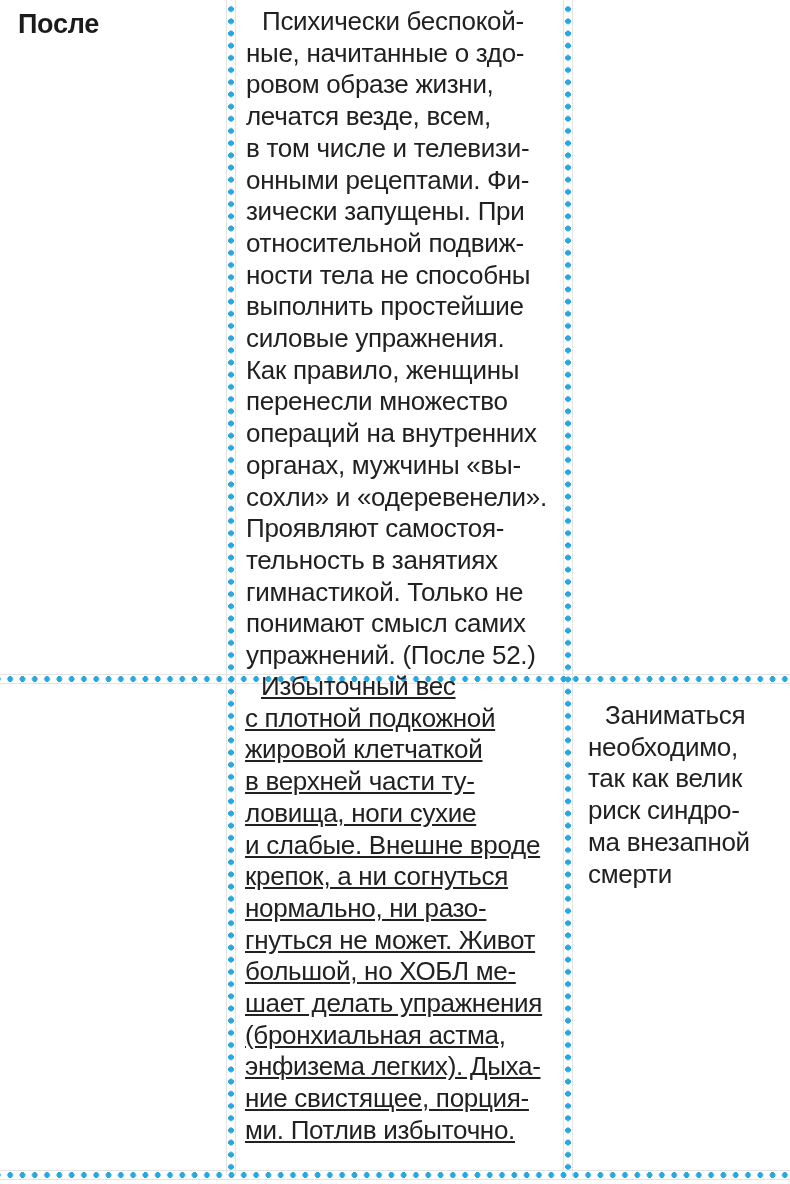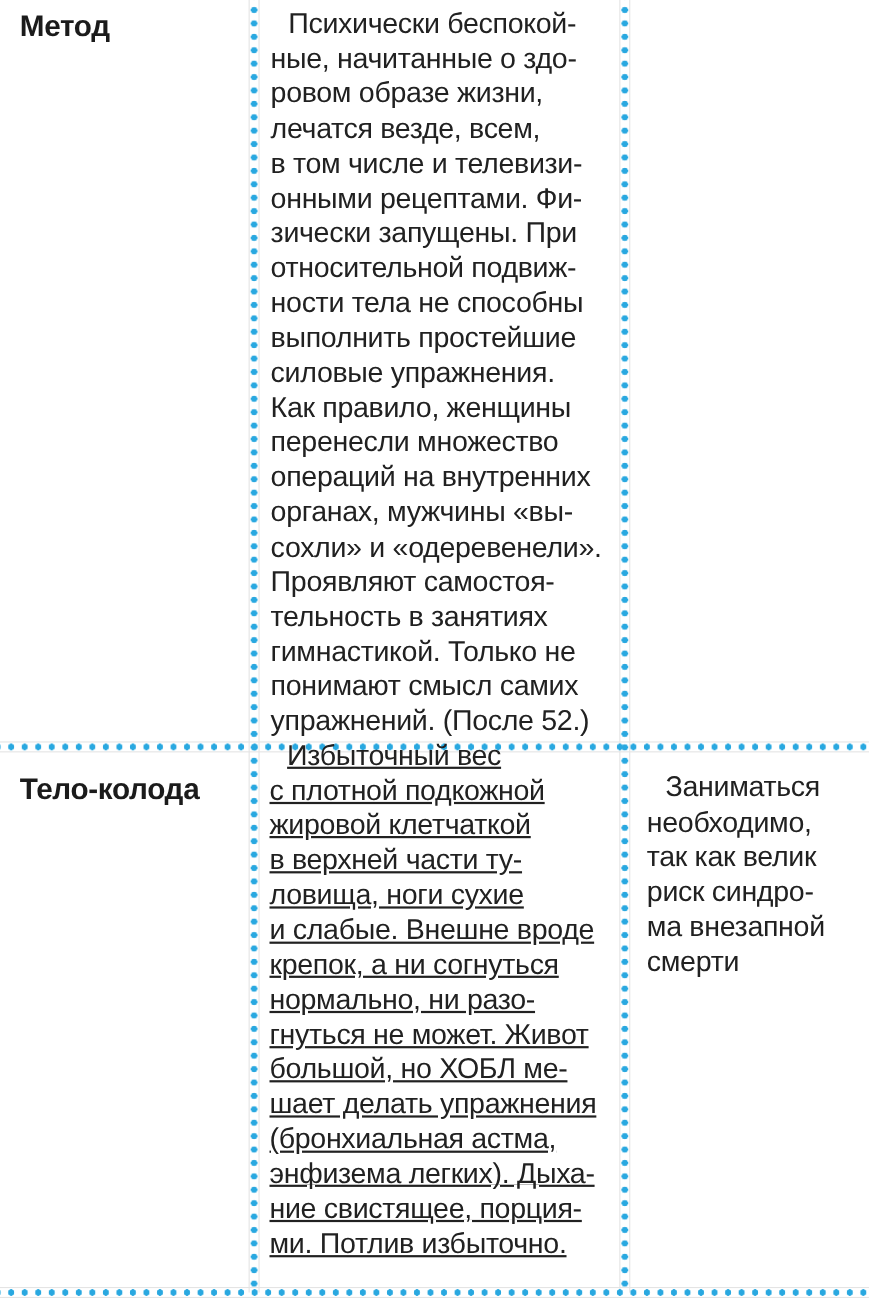--- a/index.html
+++ b/index.html
@@ -66,21 +66,21 @@
 </head>
 <body>
 
 <div class="page" style="color: rgb(33, 33, 33);">
 
   <div class="dots-v v1"></div>
   <div class="dots-v v2"></div>
   <div class="dots-h row-divider"></div>
   <div class="dots-h bottom-border"></div>
 
-  <div class="cell term c1r1">Метод</div>
+  <div class="cell term c1r1">После</div>
   <div class="cell c2r1">Психически беспокой-
 ные, начитанные о здо-
 ровом образе жизни,
 лечатся везде, всем,
 в том числе и телевизи-
 онными рецептами. Фи-
 зически запущены. При
 относительной подвиж-
 ности тела не способны
 выполнить простейшие
@@ -89,21 +89,20 @@
 перенесли множество
 операций на внутренних
 органах, мужчины «вы-
 сохли» и «одеревенели».
 Проявляют самостоя-
 тельность в занятиях
 гимнастикой. Только не
 понимают смысл самих
 упражнений. (После 52.)</div>
 
-  <div class="cell term c1r2">Тело-колода</div>
   <div class="cell c2r2">Избыточный вес
 с плотной подкожной
 жировой клетчаткой
 в верхней части ту-
 ловища, ноги сухие
 и слабые. Внешне вроде
 крепок, а ни согнуться
 нормально, ни разо-
 гнуться не может. Живот
 большой, но ХОБЛ ме-

